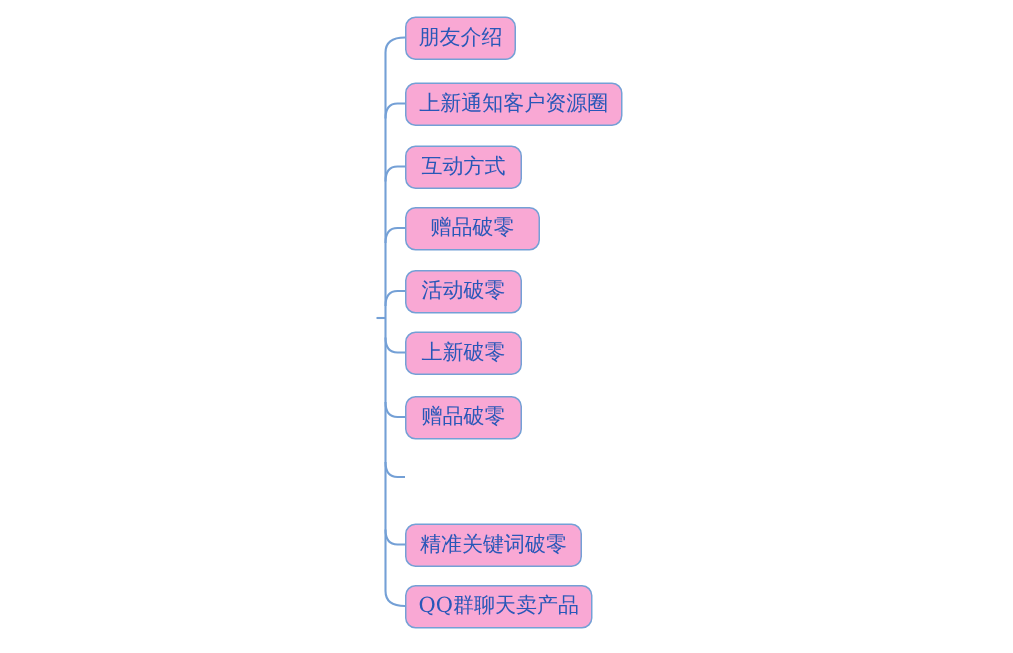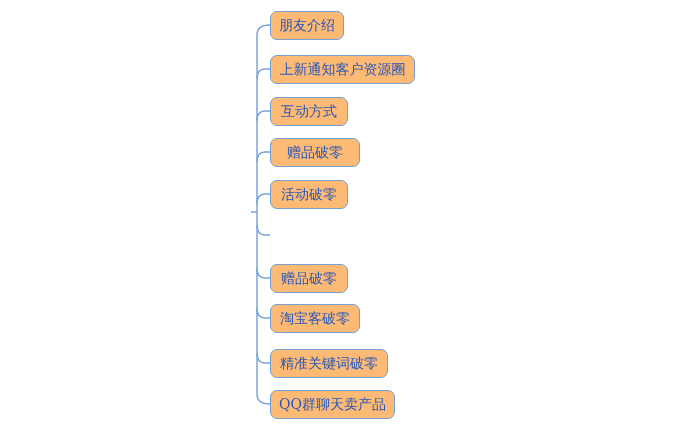--- a/index.html
+++ b/index.html
@@ -24,21 +24,21 @@
   }
   #connector-svg path, #connector-svg line {
     fill: none;
     stroke: var(--line, #74a0d6);
     stroke-width: 1.4;
   }
   .topic {
     position: absolute;
     box-sizing: border-box;
     border: 1.4px solid var(--border, #74a0d6);
-    background: #fdba74;
+    background: #f9a8d4;
     color: var(--text, #2857b8);
     text-align: center;
     white-space: nowrap;
     display: flex;
     align-items: center;
     justify-content: center;
   }
   .root-topic {
     border-radius: 10px;
     font-size: 20px;
@@ -77,25 +77,25 @@
     </div>
     <div class="topic branch-topic" style="left: 270px; top: 54.5px; width: 145px; height: 29px;">
       <span class="topic-label">上新通知客户资源圈</span>
     </div>
     <div class="topic branch-topic" style="left: 270px; top: 137.5px; width: 90px; height: 29px;">
       <span class="topic-label">赠品破零</span>
     </div>
     <div class="topic branch-topic" style="left: 270px; top: 179.5px; width: 78px; height: 29px;">
       <span class="topic-label">活动破零</span>
     </div>
+    <div class="topic branch-topic" style="left: 270px; top: 220.5px; width: 78px; height: 29px;">
+      <span class="topic-label">上新破零</span>
+    </div>
     <div class="topic branch-topic" style="left: 270px; top: 263.5px; width: 78px; height: 29px;">
       <span class="topic-label">赠品破零</span>
-    </div>
-    <div class="topic branch-topic" style="left: 270px; top: 303.5px; width: 90px; height: 29px;">
-      <span class="topic-label">淘宝客破零</span>
     </div>
     <div class="topic branch-topic" style="left: 270px; top: 348.5px; width: 118px; height: 29px;">
       <span class="topic-label">精准关键词破零</span>
     </div>
     <div class="topic branch-topic" style="left: 270px; top: 389.5px; width: 125px; height: 29px;">
       <span class="topic-label">QQ群聊天卖产品</span>
     </div>
   </div>
 
 </body></html>

